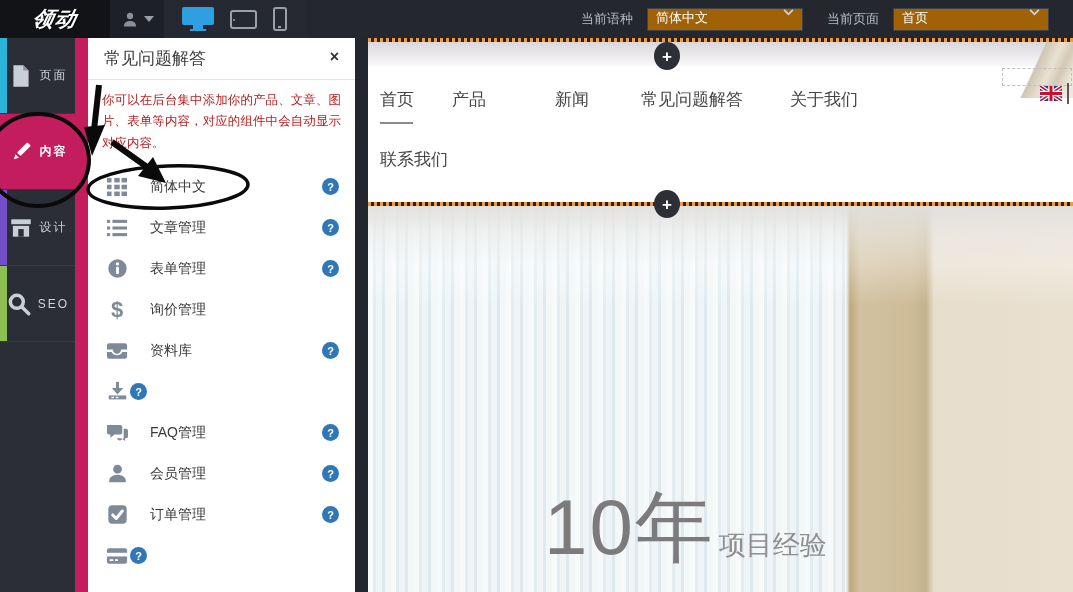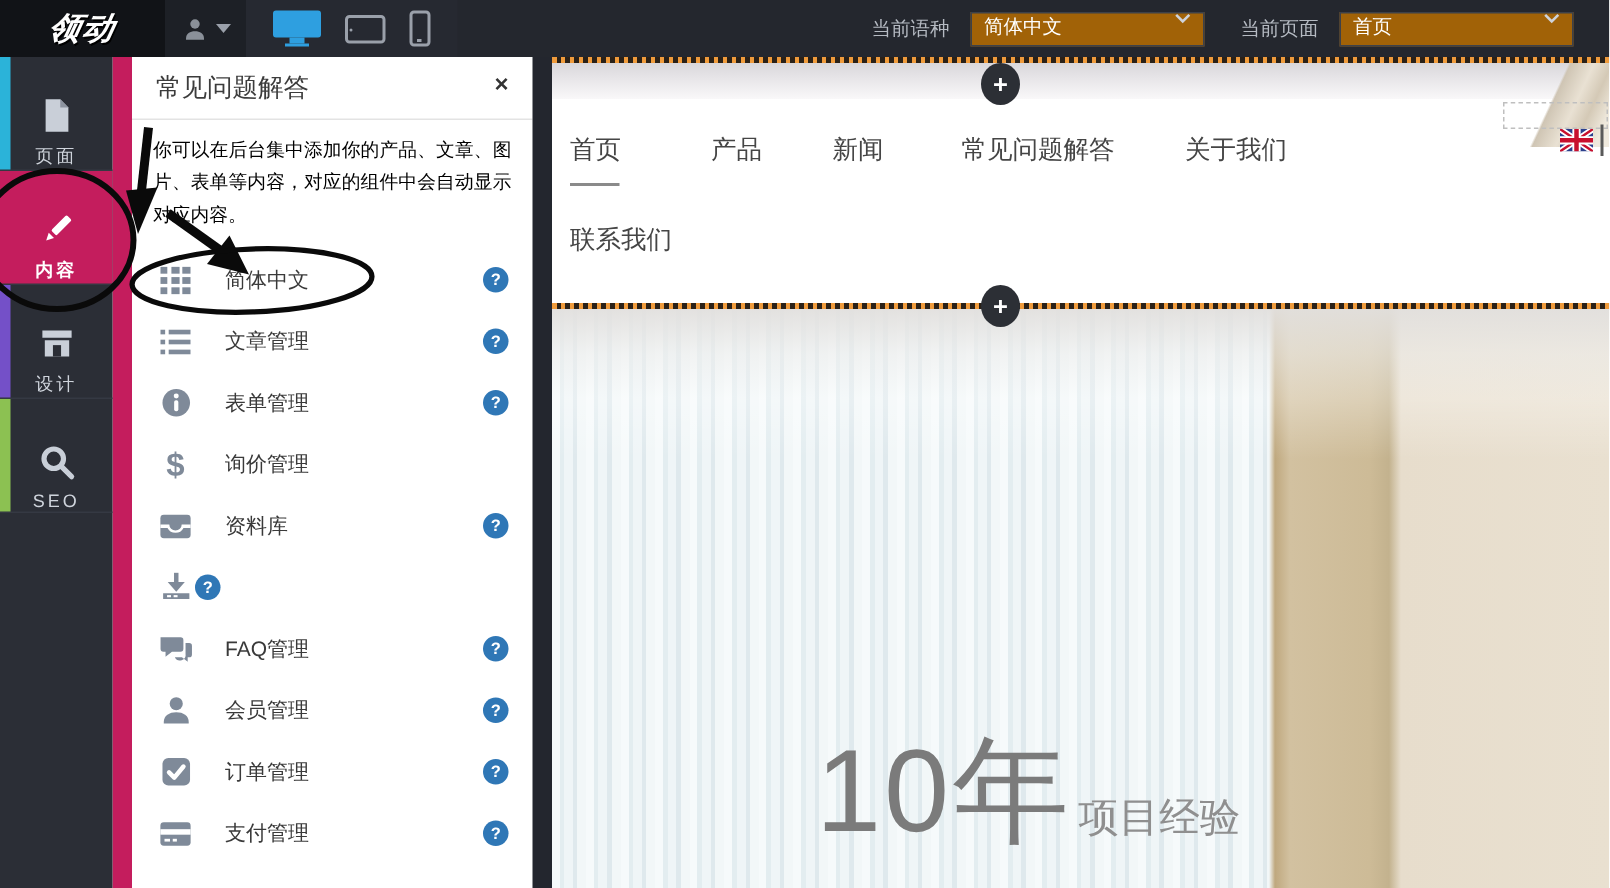--- a/index.html
+++ b/index.html
@@ -23,33 +23,33 @@
   .dev-phone { width:14px; height:24px; border:2px solid #9aa0aa; border-radius:3px; position:relative; cursor:pointer; }
   .dev-phone::before { content:""; position:absolute; left:3px; bottom:1px; width:3px; height:2px; background:#9aa0aa; }
   .topbar-right { position:absolute; right:0; top:0; height:38px; display:flex; align-items:center; }
   .tb-label { color:#b5bac2; font-size:13px; margin-right:14px; }
   .tb-select { width:156px; height:23px; background:#a16207; border:1px solid #3d4149; color:#fff; font-size:13px; display:flex; align-items:flex-start; padding:0 8px; margin-right:24px; cursor:pointer; }
   .tb-select .sel-val { flex:1; }
   .chev { width:11px; height:7px; }
 
   
   .sidebar { position:absolute; left:0; top:38px; width:75px; height:554px; background:#2b2e36; z-index:10; }
-  .side-item { position:relative; width:75px; height:76px; display:flex; flex-direction:column; align-items:center; justify-content:flex-end; gap:6px; border-bottom:1px solid #353943; cursor:pointer; }
+  .side-item { position:relative; width:75px; height:76px; display:flex; flex-direction:row; align-items:center; justify-content:center; gap:6px; border-bottom:1px solid #353943; cursor:pointer; }
   .side-item .edge { position:absolute; left:0; top:0; width:7px; height:100%; }
   .side-item .lbl { color:#cfd4dc; font-size:12px; letter-spacing:2px; }
   .side-item.active { background:#c41d5d; }
   .side-item.active .lbl { color:#fff; font-weight:bold; }
   .accent-bar { position:absolute; left:75px; top:38px; width:13px; height:554px; background:#c41d5d; z-index:9; }
 
   
   .panel { position:absolute; left:88px; top:38px; width:267px; height:554px; background:#fff; z-index:8; }
   .panel-head { position:relative; height:42px; border-bottom:1px solid #e3e3e3; display:flex; align-items:center; padding:0 16px; }
   .panel-title { font-size:17px; color:#3c3c3c; }
   .panel-close { position:absolute; right:16px; top:11px; font-size:16px; font-weight:bold; color:#333; cursor:pointer; line-height:1; }
-  .panel-desc { margin:10px 14px 0 14px; font-size:12.5px; line-height:1.7; color:#000000; text-align:justify; }
+  .panel-desc { margin:10px 14px 0 14px; font-size:12.5px; line-height:1.7; color:#b91c1c; text-align:justify; }
   .panel-list { position:absolute; left:0; top:128px; width:267px; }
   .p-row { height:41px; display:flex; align-items:center; padding:0 16px; cursor:pointer; }
   .p-ic { width:26px; height:24px; display:flex; align-items:center; justify-content:center; }
   .p-lbl { font-size:14px; color:#3a3a3a; margin-left:20px; flex:1; }
   .help-dot { width:17px; height:17px; border-radius:50%; background:#2f77b6; color:#fff; font-size:11px; font-weight:bold; display:flex; align-items:center; justify-content:center; cursor:pointer; }
   .gap-strip { position:absolute; left:355px; top:38px; width:13px; height:554px; background:#23262e; z-index:8; }
 
   
   .preview { position:absolute; left:368px; top:38px; width:705px; height:554px; background:#fff; overflow:hidden; }
   .dotline { position:absolute; left:0; width:705px; height:4px; background:repeating-linear-gradient(90deg,#ef9b3c 0 3px,#2a2118 3px 6px); }
@@ -286,38 +286,37 @@
 
       <div class="p-row">
         <span class="p-ic">
             <svg width="22" height="18" viewBox="0 0 24 19">
           <rect x="1" y="1" width="22" height="17" rx="2.5" fill="#7f8a99"></rect>
           <rect x="1" y="6" width="22" height="4" fill="#fff"></rect>
           <rect x="4" y="13" width="4" height="2" fill="#fff"></rect>
               <rect x="10" y="13" width="3" height="2" fill="#fff"></rect>
         </svg>
           </span>
-        <span class="p-lbl">支付管理</span>
         <span class="help-dot">?</span>
       </div>
 
     </div>
   </div>
   <div class="gap-strip"></div>
 
   <div class="preview">
     <div class="dotline dot-top"></div>
     <div class="photo-strip"></div>
     <div class="corner-photo"></div>
 
     <div class="plus-btn plus-1">+</div>
 
     <div class="nav-item" style="left:12px; top:50px;">首页</div>
     <div class="nav-underline"></div>
-    <div class="nav-item" style="left:106px; top:50px;">产品</div>
+    <div class="nav-item" style="left:84px; top:50px;">产品</div>
     <div class="nav-item" style="left:187px; top:50px;">新闻</div>
     <div class="nav-item" style="left:273px; top:50px;">常见问题解答</div>
     <div class="nav-item" style="left:422px; top:50px;">关于我们</div>
     <div class="nav-item" style="left:12px; top:110px;">联系我们</div>
 
     <div class="placeholder-box"></div>
     <svg class="flag" viewBox="0 0 22 15">
       <rect width="22" height="15" fill="#2b3f8c"></rect>
       <path d="M0 0 L22 15 M22 0 L0 15" stroke="#fff" stroke-width="4"></path>
       <path d="M0 0 L22 15 M22 0 L0 15" stroke="#c8102e" stroke-width="1.6"></path>

